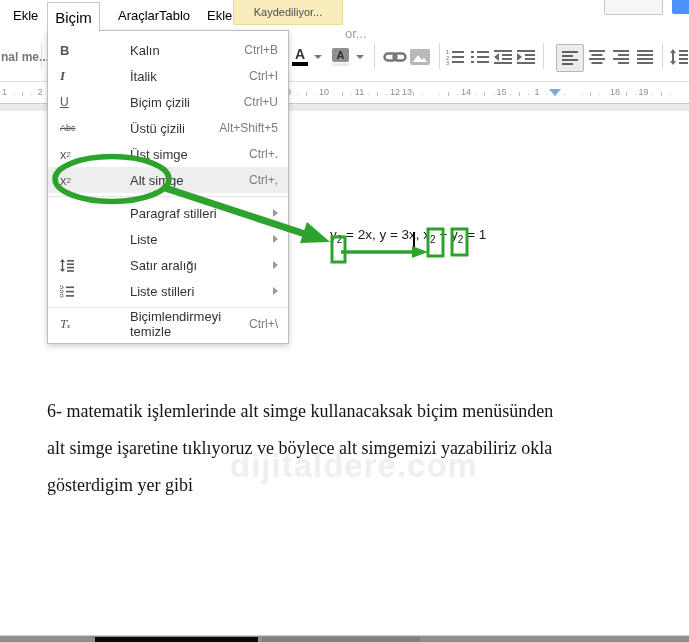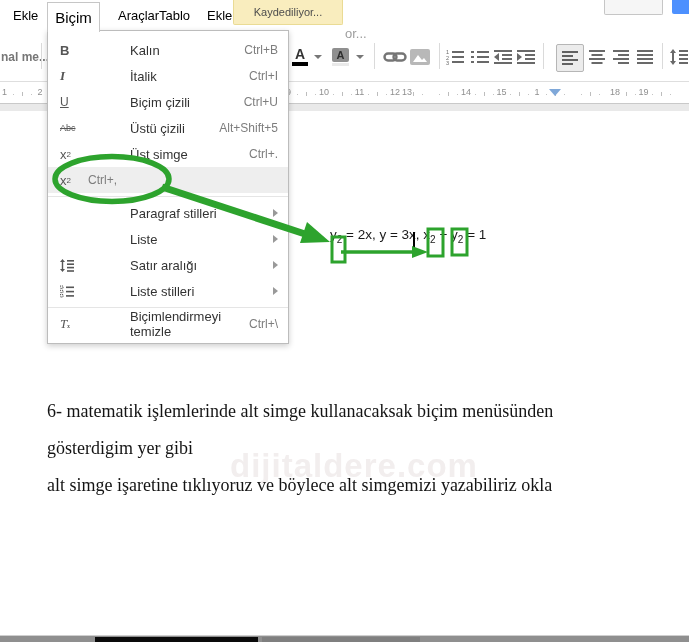--- a/index.html
+++ b/index.html
@@ -315,22 +315,22 @@
   <div class="grayband"></div>
 
   <div class="page">
     <span class="watermark">dijitaldere.com</span>
     <div class="mathline">
       <span>y</span><sub>2</sub><span> = 2x, y = 3x, x</span><sub>2</sub><span> + y</span><sub>2</sub><span> = 1</span>
     </div>
     <div class="cursor" style="left:413px;top:121px"></div>
     <div class="para">
       <div>6- matematik işlemlerinde alt simge kullanacaksak biçim menüsünden</div>
+      <div>alt simge işaretine tıklıyoruz ve böylece alt simgemizi yazabiliriz okla</div>
       <div>gösterdigim yer gibi</div>
-      <div>alt simge işaretine tıklıyoruz ve böylece alt simgemizi yazabiliriz okla</div>
     </div>
   </div>
 
   <div class="menu-panel">
     <div class="mrow">
       <span class="micon i-b">B</span>
       <span class="mlabel">Kalın</span>
       <span class="mshort">Ctrl+B</span>
     </div>
     <div class="mrow">
@@ -348,20 +348,21 @@
       <span class="mlabel">Üstü çizili</span>
       <span class="mshort">Alt+Shift+5</span>
     </div>
     <div class="mrow">
       <span class="micon i-sup">x<sup>2</sup></span>
       <span class="mlabel">Üst simge</span>
       <span class="mshort">Ctrl+.</span>
     </div>
     <div class="mrow hl">
       <span class="micon i-sub">x<sub>2</sub></span>
+      <span class="mlabel">Alt simge</span>
       <span class="mshort">Ctrl+,</span>
     </div>
     <div class="msep"></div>
     <div class="mrow">
       <span class="micon"></span>
       <span class="mlabel">Paragraf stilleri</span>
       <span class="subarrow"></span>
     </div>
     <div class="mrow">
       <span class="micon"></span>

